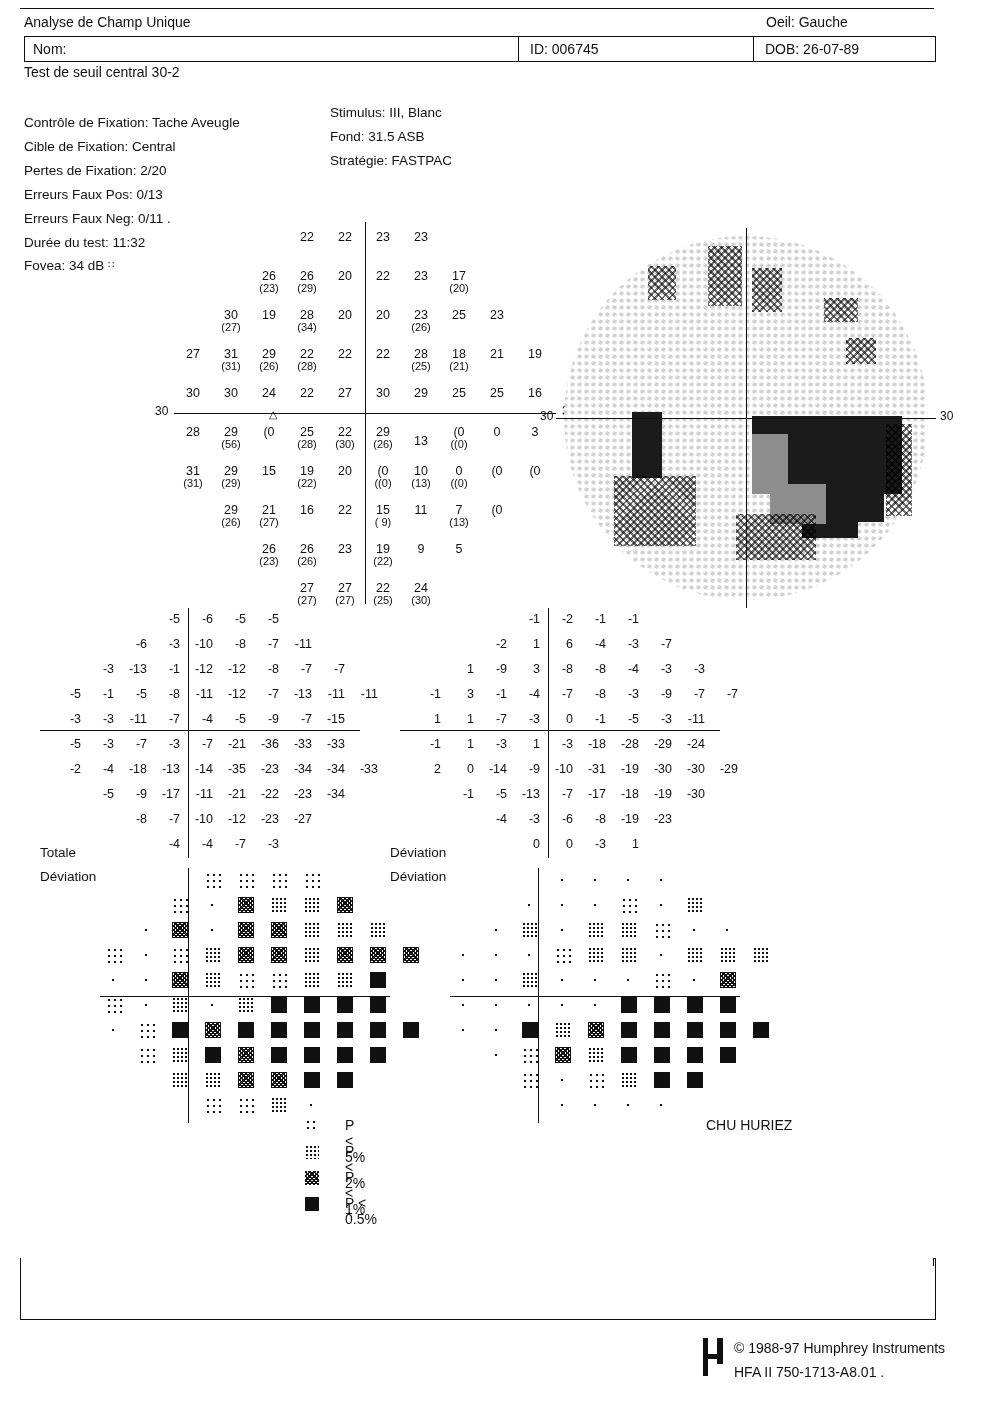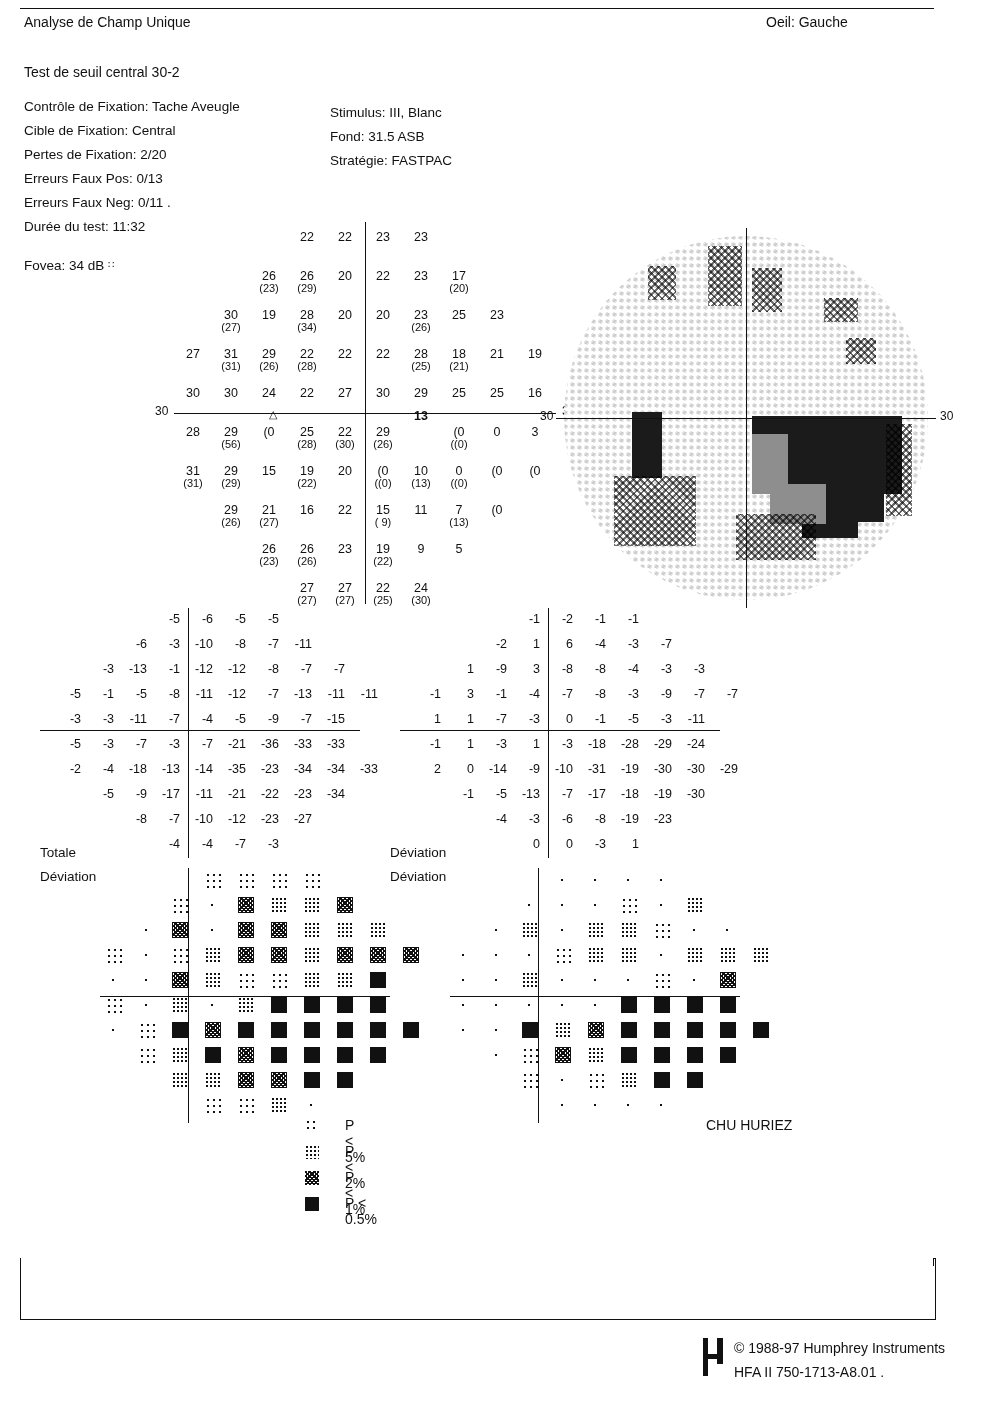--- a/index.html
+++ b/index.html
@@ -20,21 +20,21 @@
   .namebar{position:absolute;left:24px;top:36px;width:910px;height:24px;border:1px solid #111;}
   .namebar .nm{position:absolute;left:8px;top:4px;font-size:14px;}
   .namebar .id{position:absolute;left:505px;top:4px;font-size:14px;}
   .namebar .dob{position:absolute;left:740px;top:4px;font-size:14px;}
   .namebar .v1{position:absolute;left:493px;top:0;width:1px;height:100%;background:#111;}
   .namebar .v2{position:absolute;left:728px;top:0;width:1px;height:100%;background:#111;}
   .subtitle{position:absolute;left:24px;top:64px;font-size:14px;}
 
   
   .col{position:absolute;font-size:13.5px;line-height:24px;white-space:pre;}
-  .c1{left:24px;top:95px;}
+  .c1{left:24px;top:111px;}
   .c2{left:330px;top:101px;}
   .c3{left:556px;top:101px;}
   .c4{left:800px;top:101px;}
 
   .fovea{position:absolute;left:24px;top:258px;font-size:13.5px;}
   .fovea .dots{letter-spacing:1px;font-size:10px;vertical-align:2px;}
 
   
   #thr{position:absolute;left:150px;top:218px;width:400px;height:390px;}
   #thr .ax-v{position:absolute;left:215px;top:4px;width:1px;height:382px;background:#111;}
@@ -111,20 +111,27 @@
 </head>
 <body>
 
 <div class="page">
 
   <div class="topline"></div>
 
   <div class="hdr-title">Analyse de Champ Unique</div>
   <div class="hdr-eye">Oeil: Gauche</div>
 
+  <div class="namebar">
+    <div class="v1"></div>
+    <div class="v2"></div>
+    <div class="nm">Nom:</div>
+    <div class="id">ID: 006745</div>
+    <div class="dob">DOB: 26-07-89</div>
+  </div>
 
   <div class="subtitle">Test de seuil central 30-2</div>
 
   <div class="col c1">Contrôle de Fixation: Tache Aveugle
 Cible de Fixation: Central
 Pertes de Fixation: 2/20
 Erreurs Faux Pos: 0/13
 Erreurs Faux Neg: 0/11 .
 Durée du test: 11:32</div>
   <div class="col c2">Stimulus: III, Blanc
@@ -194,21 +201,21 @@
       <div class="num" style="left: 24px; top: 207px; width: 38px;">28</div>
       <div class="num" style="left: 62px; top: 207px; width: 38px;">29</div>
       <div class="par" style="left: 62px; top: 220px; width: 38px;">(56)</div>
       <div class="num" style="left: 100px; top: 207px; width: 38px;">(0</div>
       <div class="num" style="left: 138px; top: 207px; width: 38px;">25</div>
       <div class="par" style="left: 138px; top: 220px; width: 38px;">(28)</div>
       <div class="num" style="left: 176px; top: 207px; width: 38px;">22</div>
       <div class="par" style="left: 176px; top: 220px; width: 38px;">(30)</div>
       <div class="num" style="left: 214px; top: 207px; width: 38px;">29</div>
       <div class="par" style="left: 214px; top: 220px; width: 38px;">(26)</div>
-      <div class="num" style="left: 252px; top: 191px; width: 38px; font-weight: bold;">13</div>
+      <div class="num" style="left: 252px; top: 216px; width: 38px;">13</div>
       <div class="num" style="left: 290px; top: 207px; width: 38px;">(0</div>
       <div class="par" style="left: 290px; top: 220px; width: 38px;">((0)</div>
       <div class="num" style="left: 328px; top: 207px; width: 38px;">0</div>
       <div class="num" style="left: 366px; top: 207px; width: 38px;">3</div>
       <div class="num" style="left: 24px; top: 246px; width: 38px;">31</div>
       <div class="par" style="left: 24px; top: 259px; width: 38px;">(31)</div>
       <div class="num" style="left: 62px; top: 246px; width: 38px;">29</div>
       <div class="par" style="left: 62px; top: 259px; width: 38px;">(29)</div>
       <div class="num" style="left: 100px; top: 246px; width: 38px;">15</div>
       <div class="num" style="left: 138px; top: 246px; width: 38px;">19</div>

